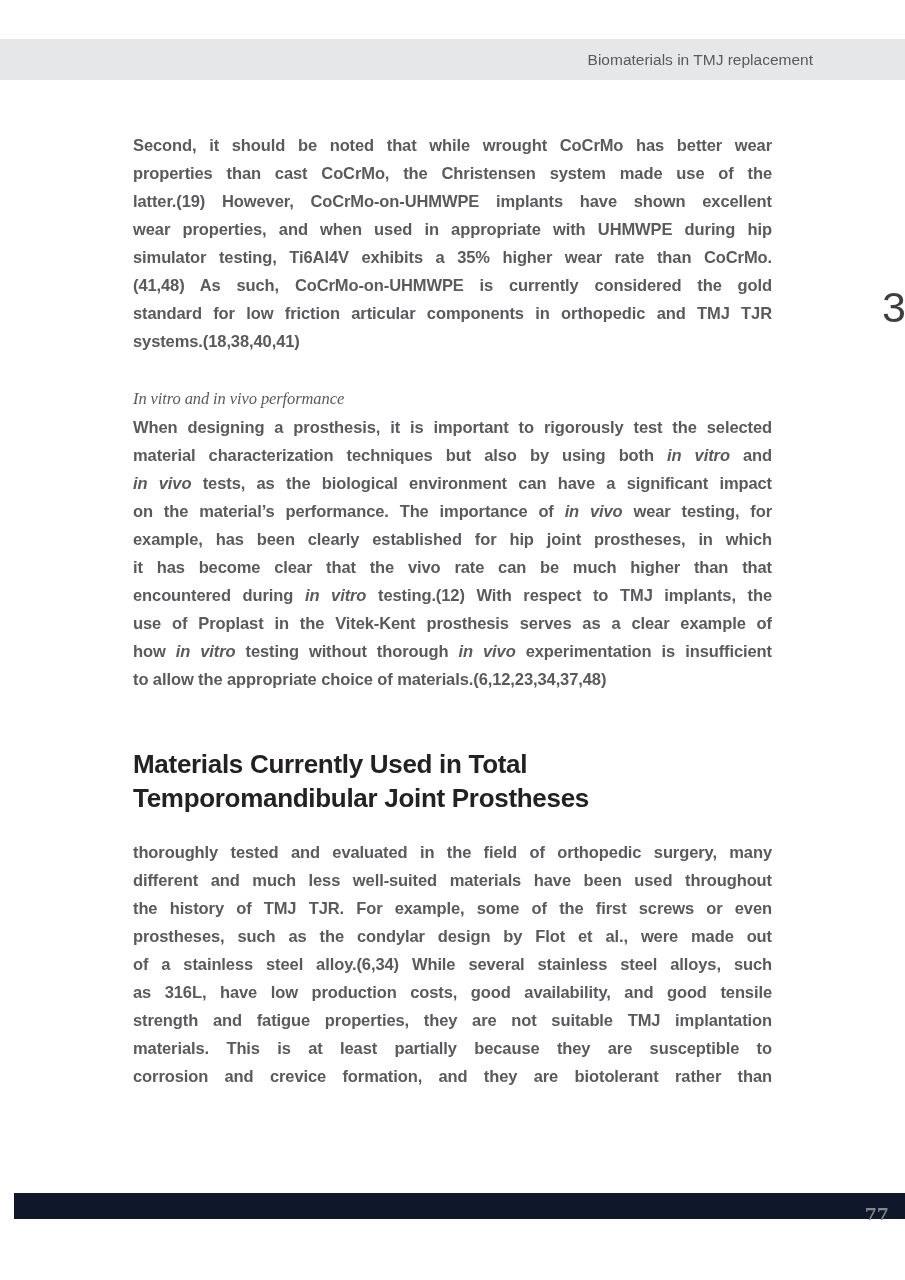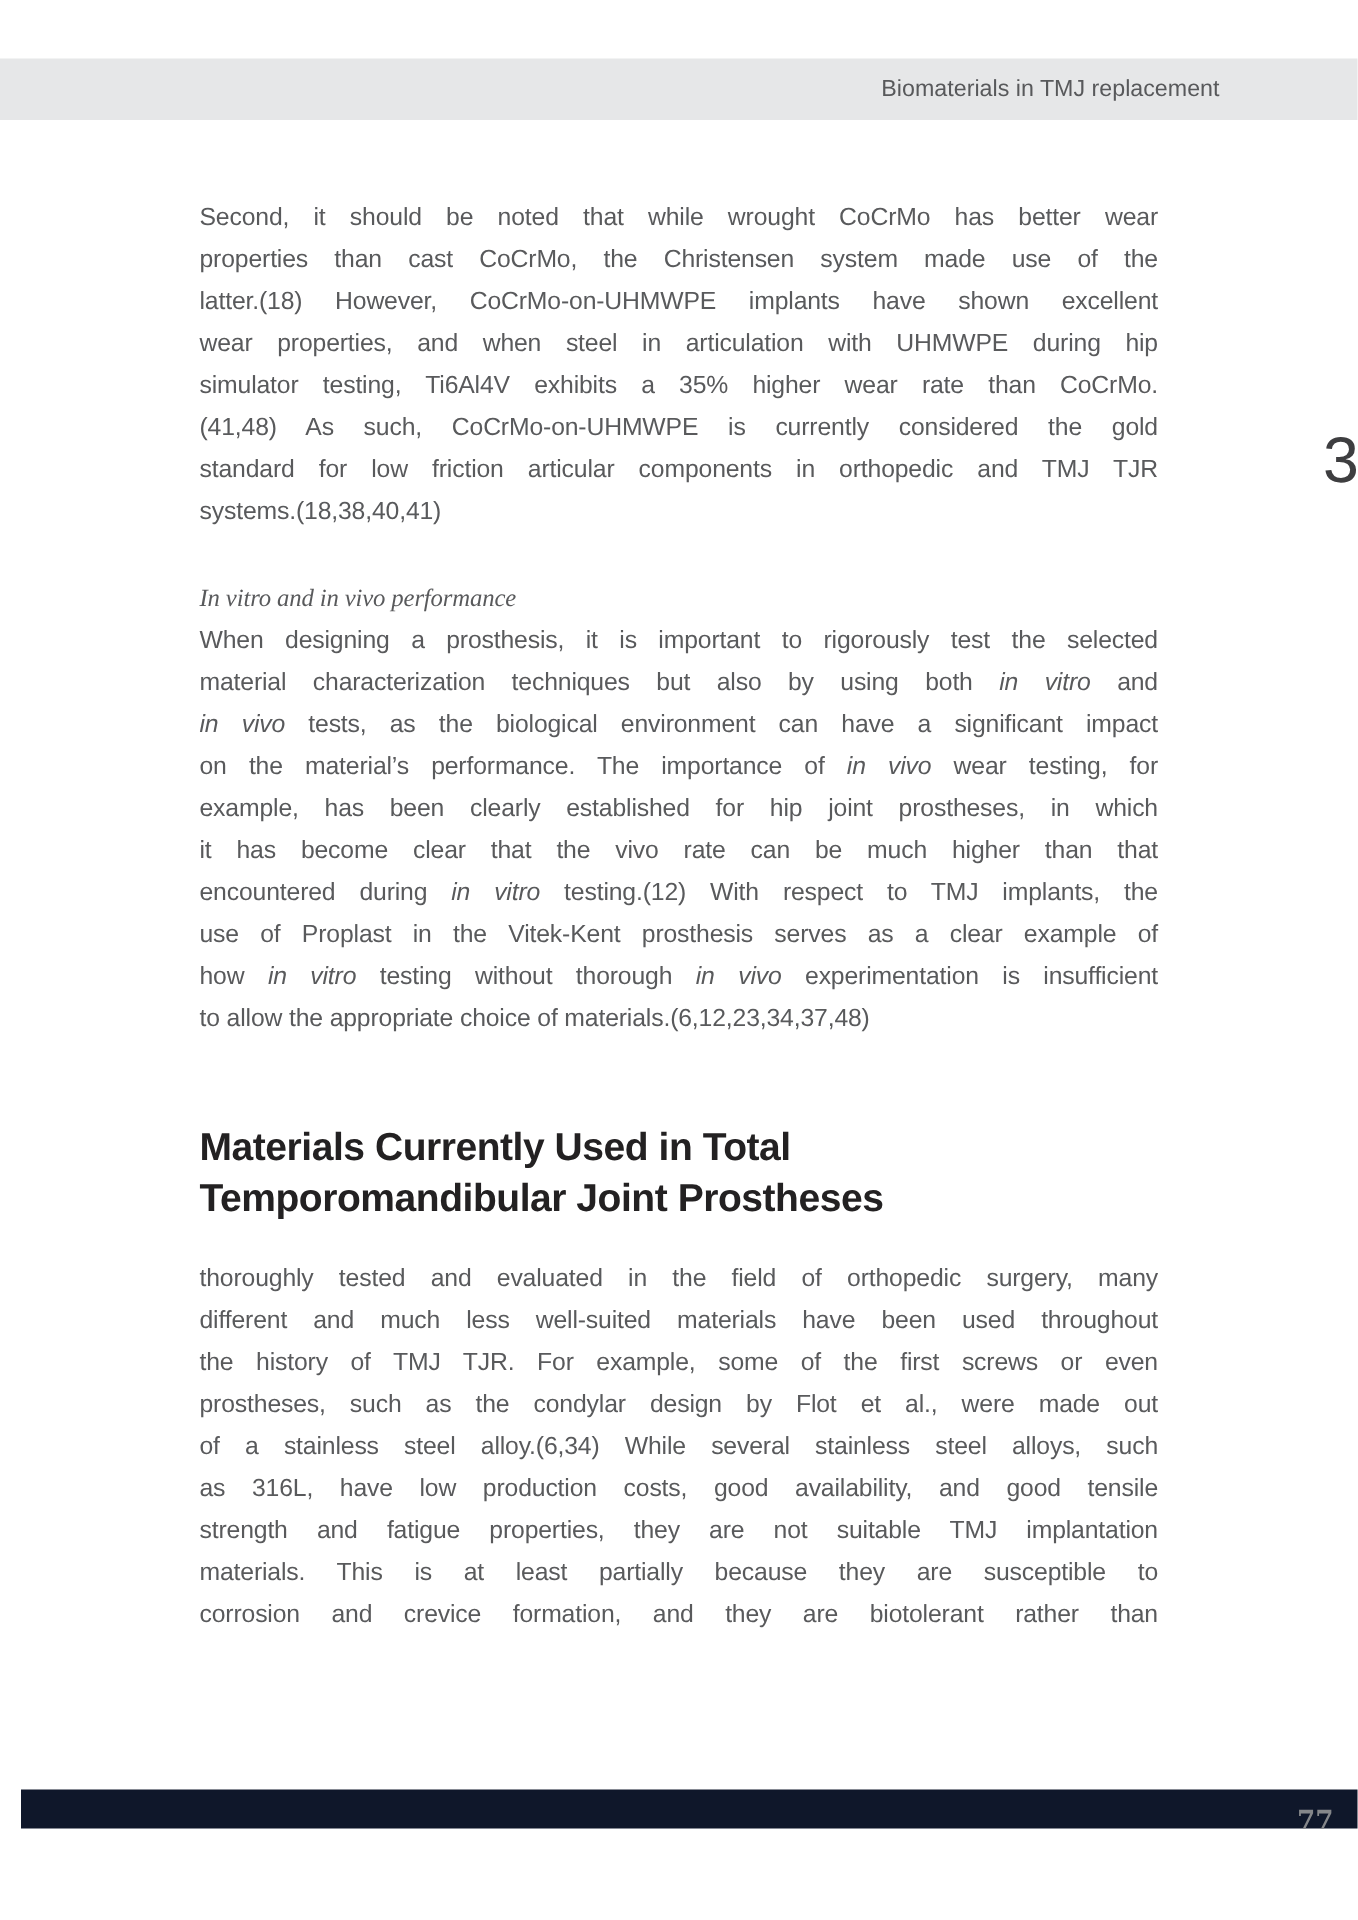--- a/index.html
+++ b/index.html
@@ -32,20 +32,21 @@
   }
   .para, .subheading {
     font-size: 16.5px;
     line-height: 28px;
     color: #595a5c;
     letter-spacing: -0.1px;
   }
   .para .tline {
     text-align: justify;
     text-align-last: justify;
+    font-weight: bold;
   }
   .para .tline.tline-last {
     text-align-last: left;
   }
   .subheading .tline { text-align: left; }
   .p1 { margin-top: 131px; }
   .subheading { margin-top: 30px; font-family: Liberation Serif, serif; }
   .p2 { margin-top: 0; }
   .section-heading {
     margin-top: 54px;
@@ -94,22 +95,22 @@
 
   <div class="header-bar">
     <div class="header-title">Biomaterials in TMJ replacement</div>
   </div>
 
   <div class="content">
 
     <div class="para p1">
         <div class="tline"><span>Second, it should be noted that while wrought CoCrMo has better wear</span></div>
         <div class="tline"><span>properties than cast CoCrMo, the Christensen system made use of the</span></div>
-        <div class="tline"><span>latter.(18) However, CoCrMo-on-UHMWPE implants have shown excellent</span></div>
-        <div class="tline"><span>wear properties, and when steel in articulation with UHMWPE during hip</span></div>
+        <div class="tline"><span>latter.(19) However, CoCrMo-on-UHMWPE implants have shown excellent</span></div>
+        <div class="tline"><span>wear properties, and when used in appropriate with UHMWPE during hip</span></div>
         <div class="tline"><span>simulator testing, Ti6Al4V exhibits a 35% higher wear rate than CoCrMo.</span></div>
         <div class="tline"><span>(41,48) As such, CoCrMo-on-UHMWPE is currently considered the gold</span></div>
         <div class="tline"><span>standard for low friction articular components in orthopedic and TMJ TJR</span></div>
         <div class="tline tline-last"><span>systems.(18,38,40,41)</span></div>
       </div>
 
     <div class="subheading">
         <div class="tline tline-last"><i>In vitro and in vivo performance</i></div>
       </div>
 

